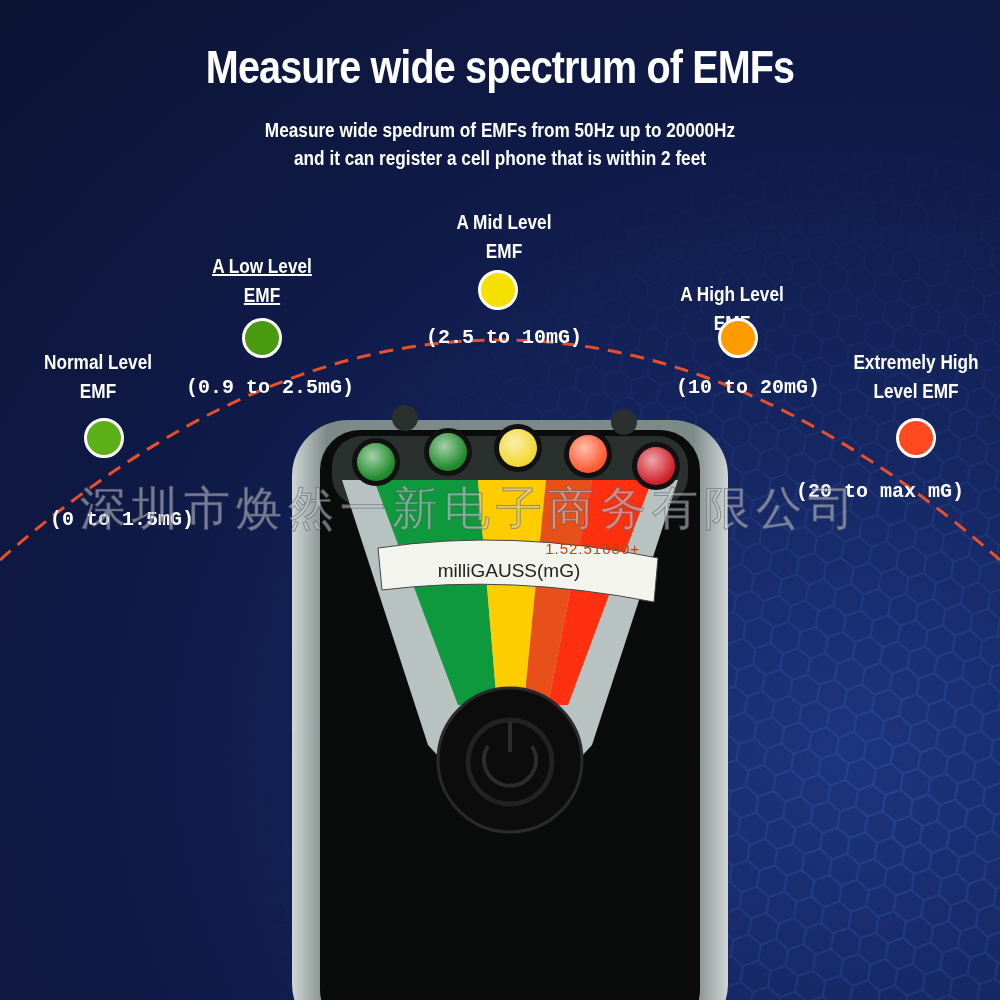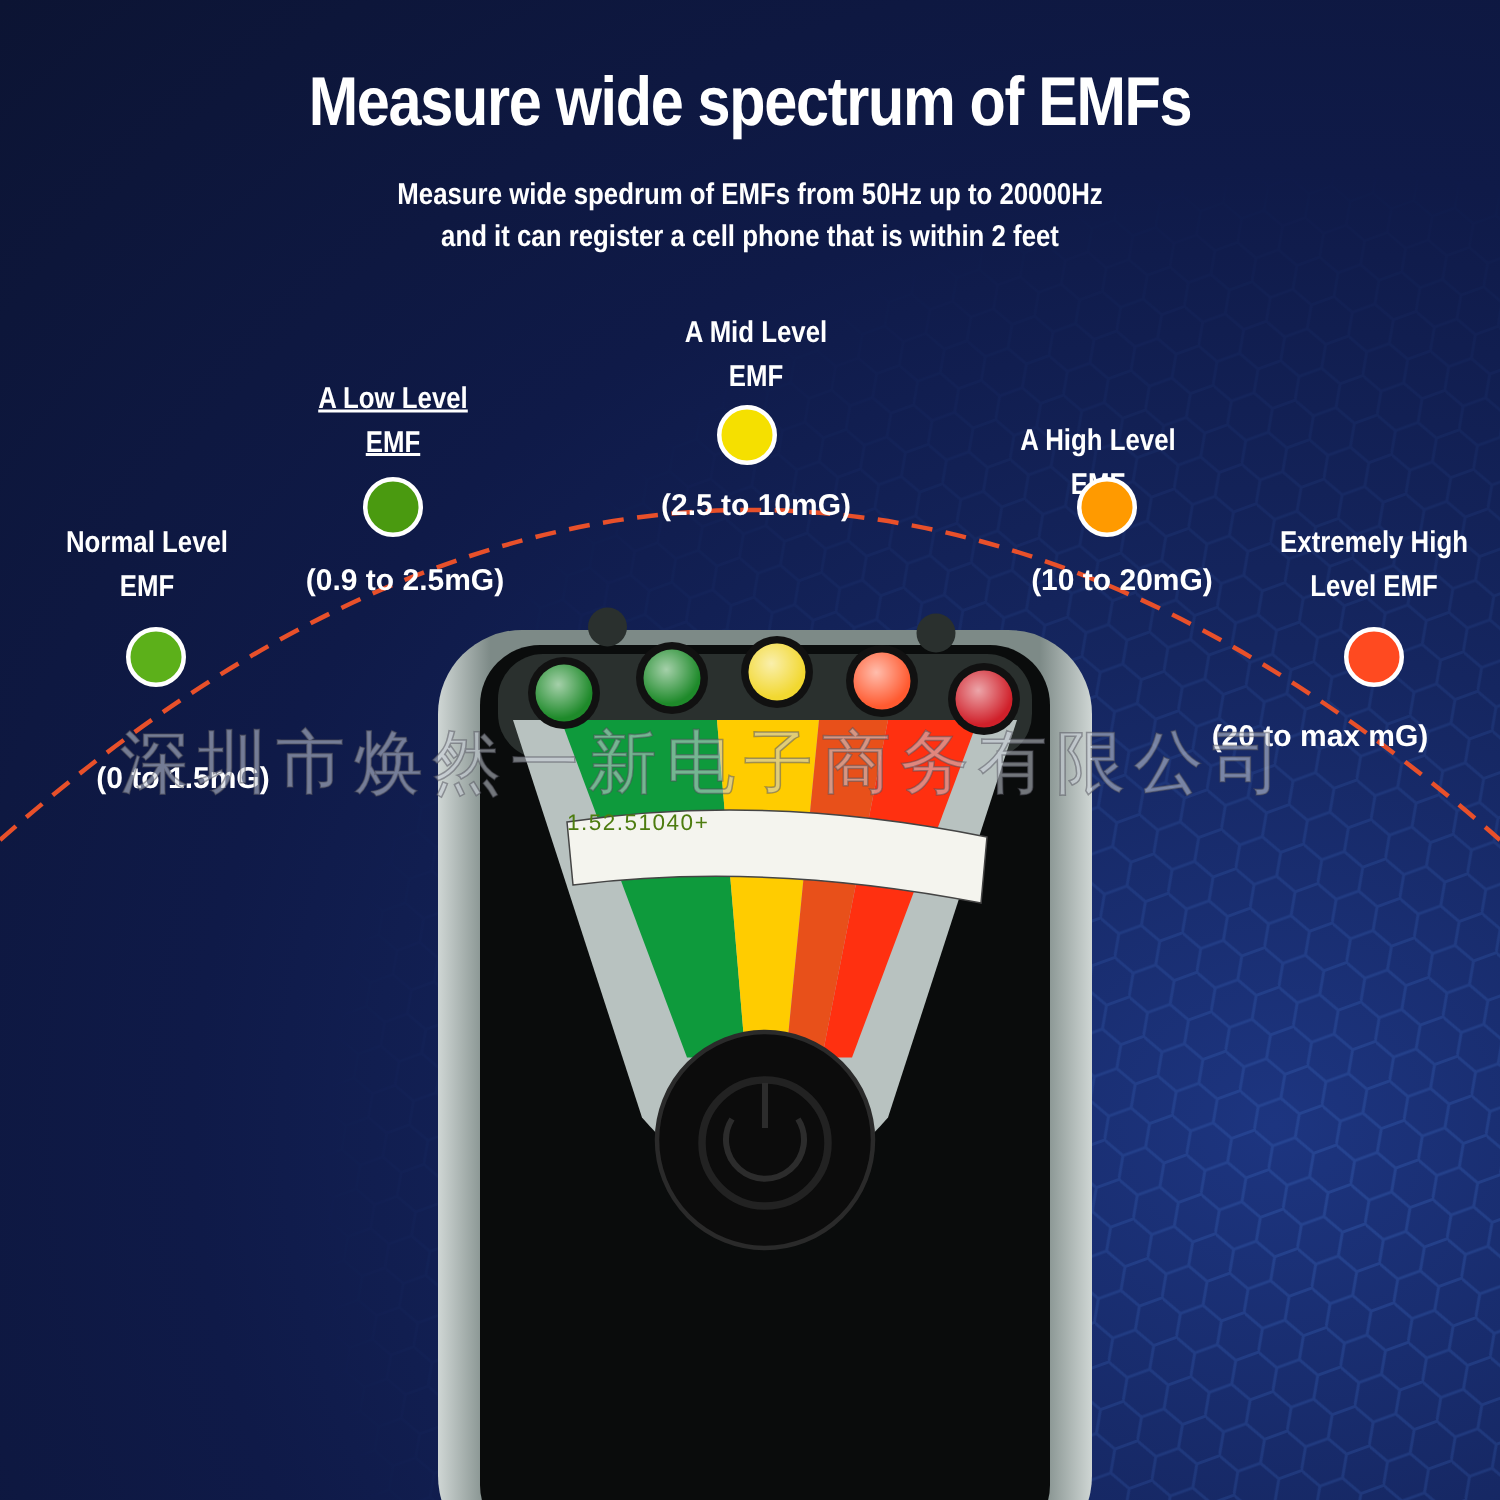--- a/index.html
+++ b/index.html
@@ -6,25 +6,25 @@
   body{width:1000px;height:1000px;overflow:hidden;position:relative;
     background:radial-gradient(ellipse at 85% 75%, #1d3580 0%, #152660 30%, #0f1a48 60%, #0c1433 100%);
     font-family:"Liberation Sans", sans-serif;color:#fff;}
   .hex{position:absolute;left:0;top:0;width:1000px;height:1000px;opacity:.35;}
   .title{position:absolute;top:40px;left:0;width:1000px;text-align:center;font-size:46px;font-weight:bold;letter-spacing:-1px;transform:scaleX(.86);}
   .subtitle{position:absolute;top:116px;left:0;width:1000px;text-align:center;font-size:20px;font-weight:bold;line-height:28px;transform:scaleX(.86);}
   .arc{position:absolute;left:0;top:0;}
   .level{position:absolute;text-align:center;width:180px;font-weight:bold;font-size:20px;line-height:29px;}
   .level .lbl,.level .rng{transform:scaleX(.86);}
   .dot{position:absolute;width:40px;height:40px;border-radius:50%;border:3px solid #fff;box-sizing:border-box;}
-  .rng{position:absolute;width:180px;text-align:center;font-weight:bold;font-size:20px;}
+  .rng{position:absolute;width:180px;text-align:center;font-weight:bold;font-size:20px;font-family:Liberation Mono, monospace;}
   .device{position:absolute;left:292px;top:400px;width:436px;height:620px;}
   .watermark{position:absolute;top:478px;left:80px;width:840px;font-size:46px;letter-spacing:6px;color:rgba(200,205,215,.55);font-family:"DejaVu Sans",sans-serif;-webkit-text-stroke:1px rgba(80,80,90,.5);}
   .scale{position:absolute;left:378px;top:540px;width:262px;height:50px;}
-  .scale-nums{position:absolute;top:0;left:0;width:262px;display:flex;justify-content:flex-start;font-size:15px;color:#4d7c0f;letter-spacing:1px;}
+  .scale-nums{position:absolute;top:0;left:0;width:262px;display:flex;justify-content:flex-end;font-size:15px;color:#c2410c;letter-spacing:1px;}
   .scale-unit{position:absolute;top:20px;left:0;width:262px;text-align:center;font-size:19px;color:#222;}
 </style>
 </head>
 <body>
 
 <svg class="hex" width="1000" height="1000">
   <defs>
     <pattern id="hx" width="48" height="28" patternUnits="userSpaceOnUse" patternTransform="rotate(-20)">
       <path d="M0 14 L8 0 L24 0 L32 14 L24 28 L8 28 Z M32 14 L48 14" fill="none" stroke="#3a64b8" stroke-width="2"></path>
     </pattern>
@@ -133,21 +133,22 @@
   <circle cx="218" cy="362" r="42" fill="none" stroke="#222" stroke-width="5"></circle>
   <path d="M196 346 A26 26 0 1 0 240 346" fill="none" stroke="#2c2c2c" stroke-width="4"></path>
   <line x1="218" y1="322" x2="218" y2="352" stroke="#2c2c2c" stroke-width="4"></line>
 </svg>
 
 <div class="scale">
   <div class="scale-nums">
     <span>1.5</span>
     <span>2.5</span>
     <span>10</span>
-    <span>40+</span>
+    <span>30+</span>
   </div>
+  <div class="scale-unit">milliGAUSS(mG)</div>
 </div>
 
 <div class="power" style="position:absolute;left:438px;top:688px;width:144px;height:144px;border-radius:50%;">
   <span></span>
 </div>
 
 <div class="watermark">深圳市焕然一新电子商务有限公司</div>
 
 </body></html>

